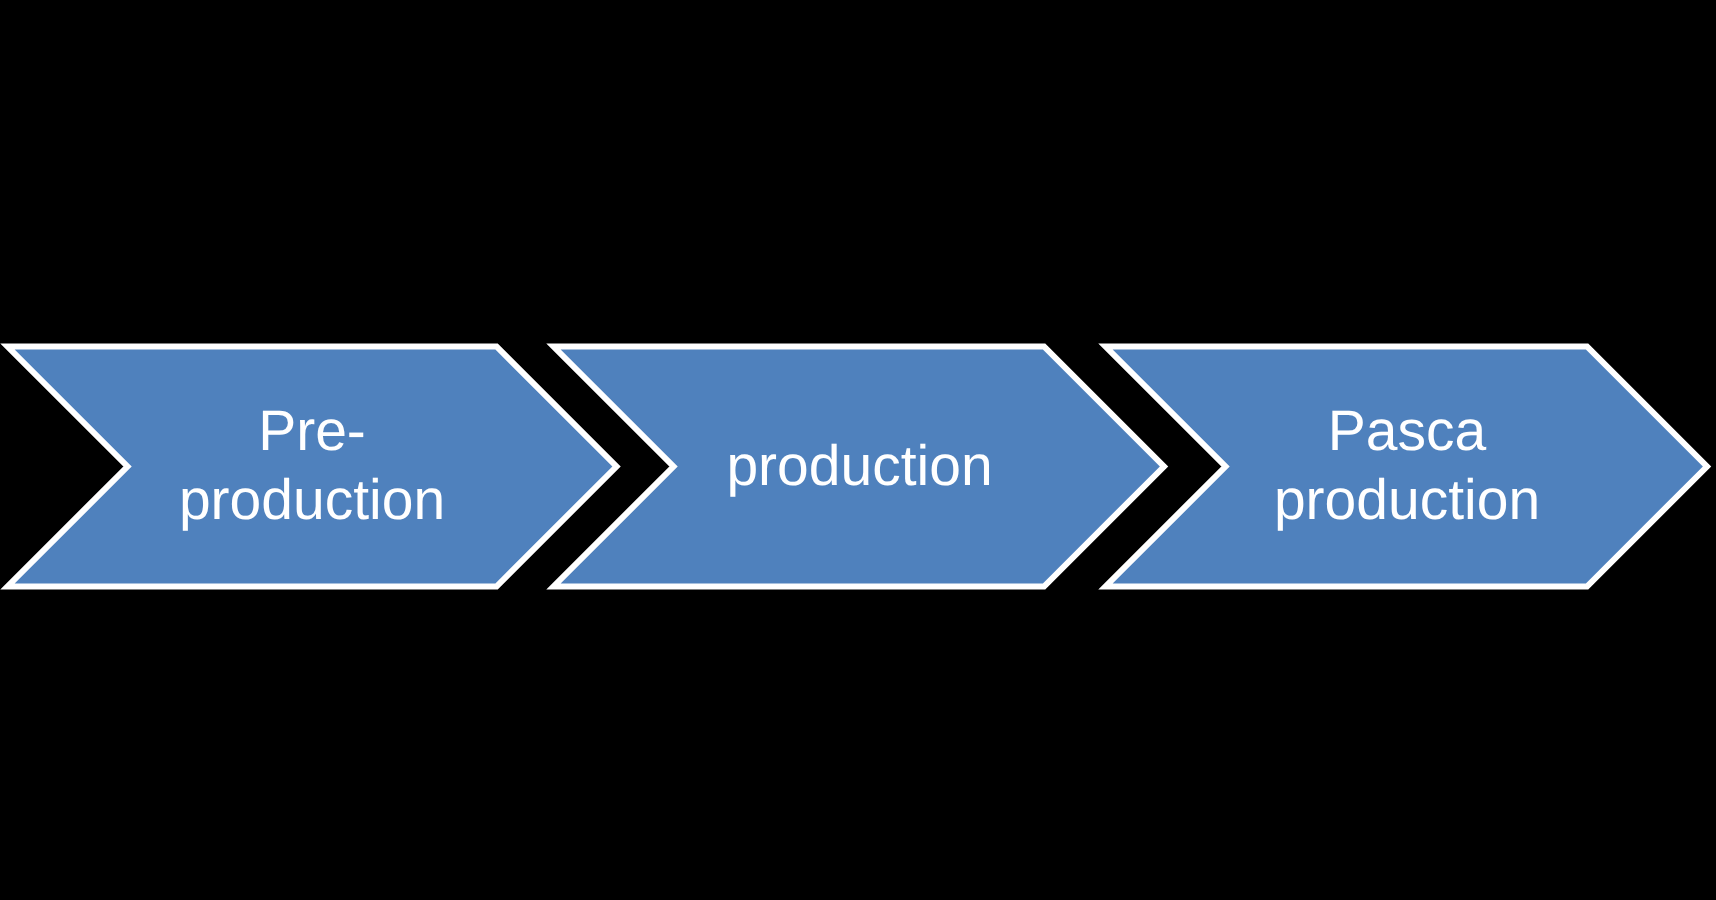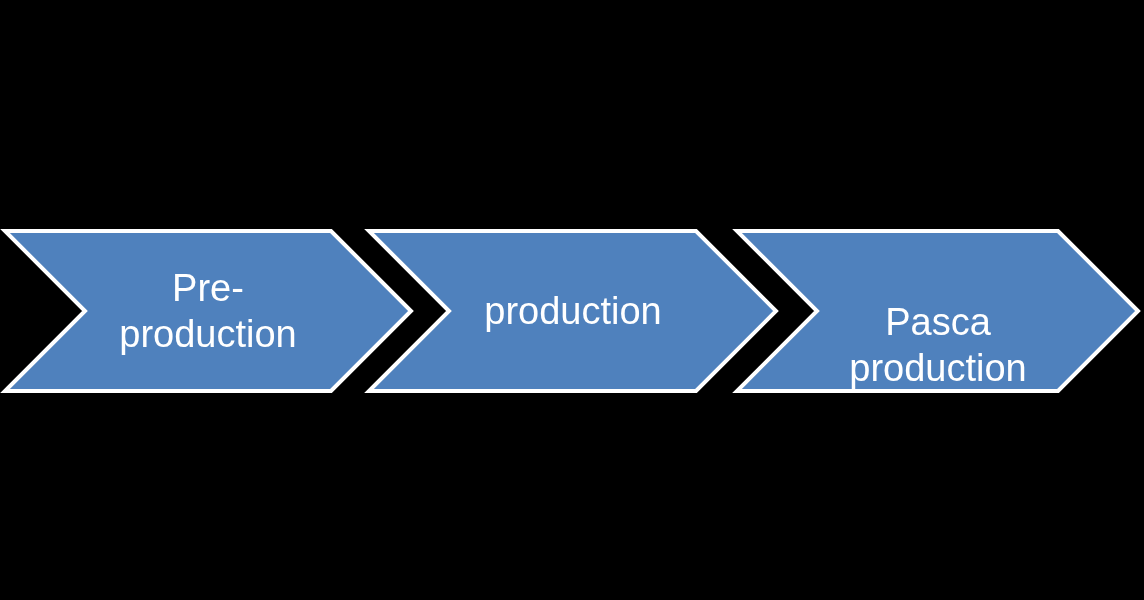--- a/index.html
+++ b/index.html
@@ -42,21 +42,21 @@
     font-size: 38px;
     line-height: 46px;
     pointer-events: none;
   }
   .step-label .line {
     display: block;
     white-space: nowrap;
   }
   .label-1 { left: 43px; }
   .label-2 { left: 408px; }
-  .label-3 { left: 773px; justify-content: flex-end; }
+  .label-3 { left: 773px; }
 </style>
 </head>
 <body>
 
 <div class="stage">
 
   <svg class="chevron-svg" width="1144" height="600" viewBox="0 0 1144 600">
     <polygon points="5,231 331,231 411,311 331,391 5,391 85,311" fill="#4F81BD"></polygon>
     <polygon points="369,231 696,231 776,311 696,391 369,391 449,311" fill="#4F81BD"></polygon>
     <polygon points="737,231 1058,231 1138,311 1058,391 737,391 817,311" fill="#4F81BD"></polygon>

